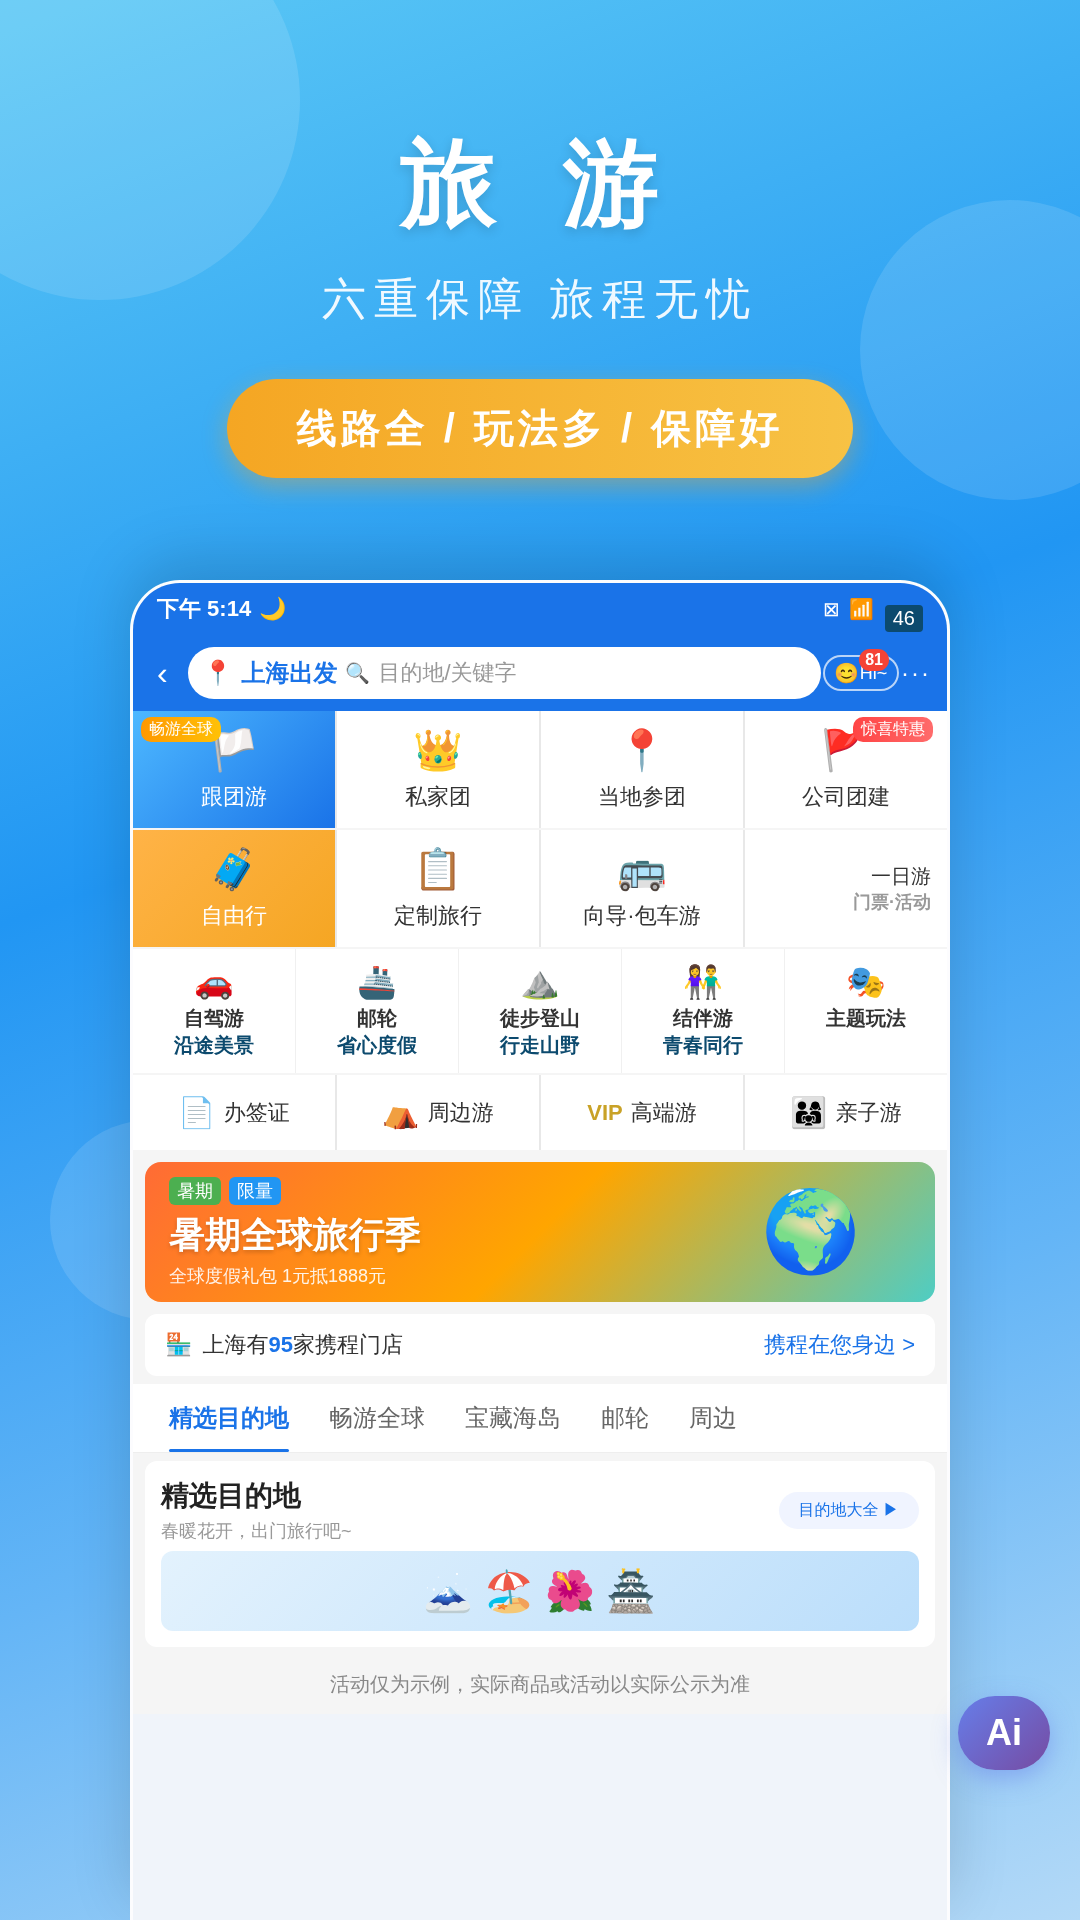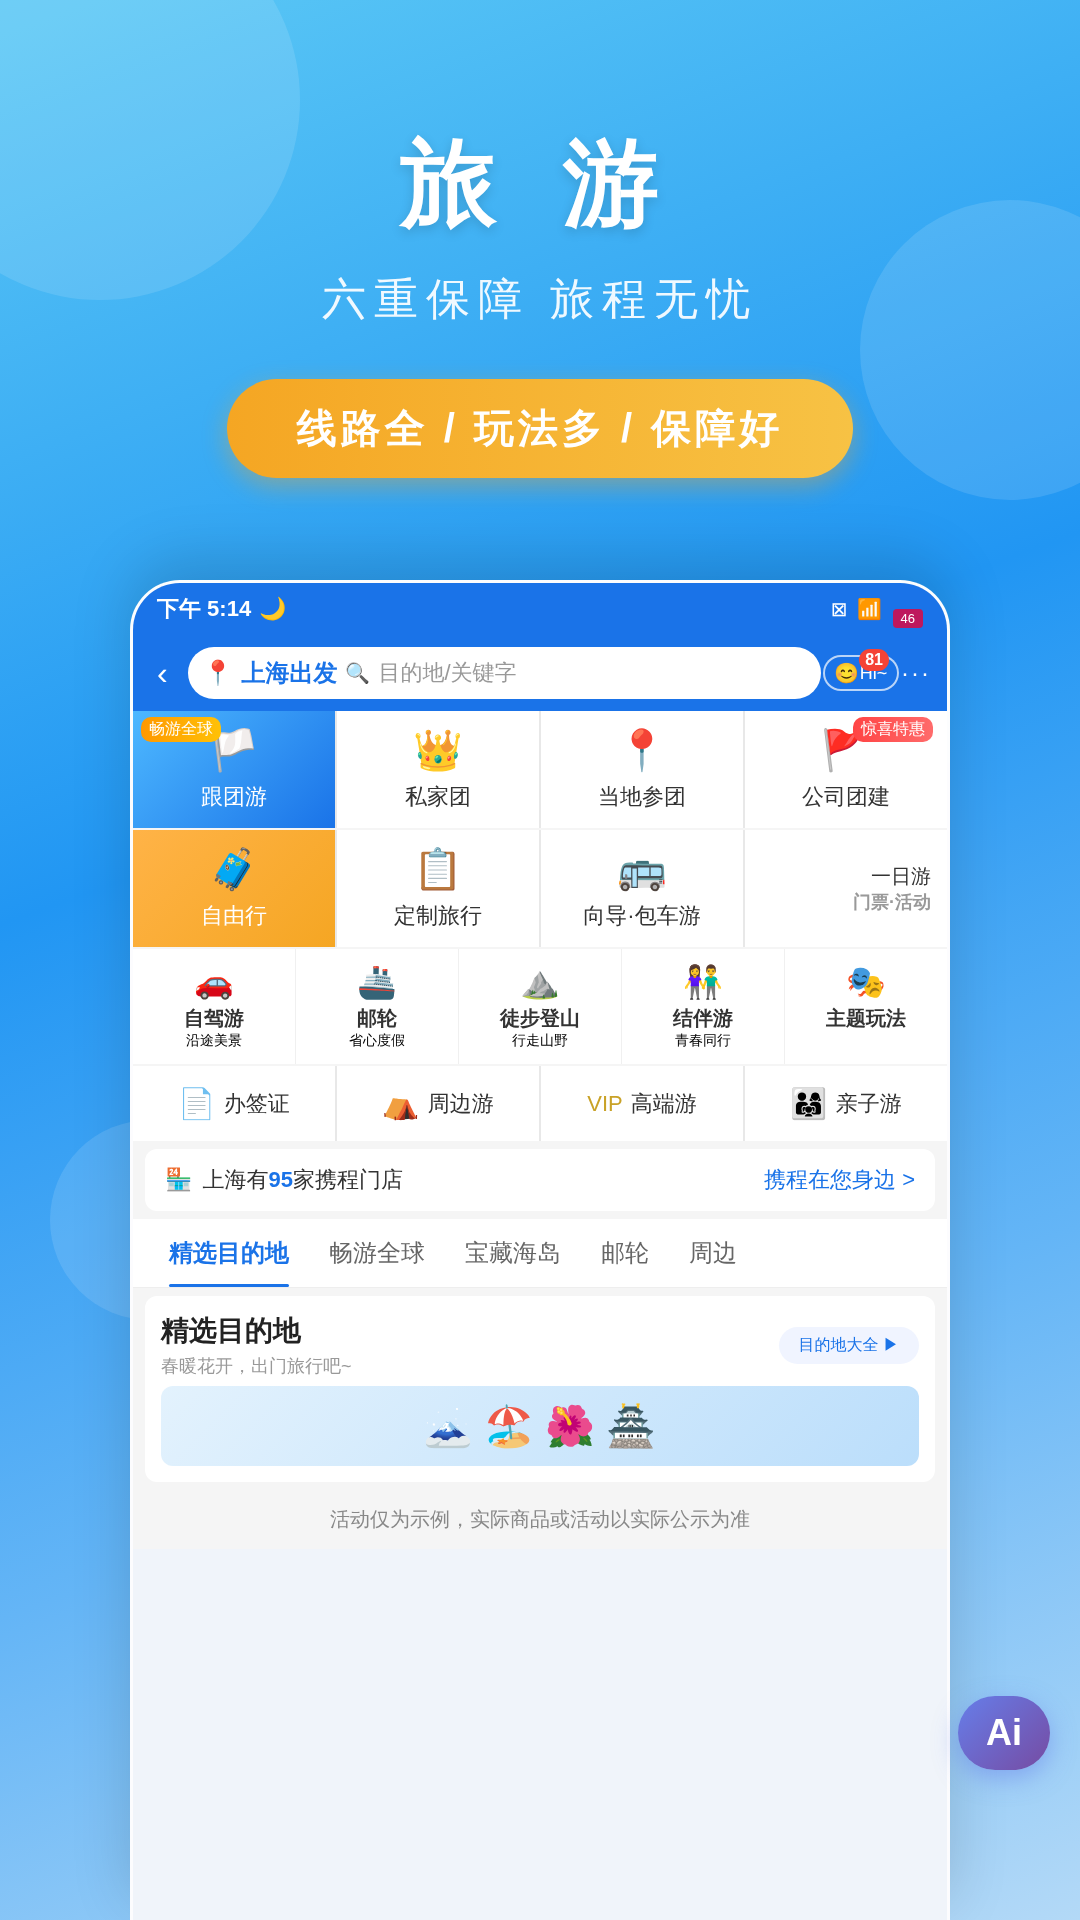--- a/index.html
+++ b/index.html
@@ -224,21 +224,21 @@
       display: flex;
       flex-direction: column;
       align-items: center;
       padding: 14px 8px;
       cursor: pointer;
       border-right: 1px solid #f0f0f0;
     }
     .row-cat-item:last-child { border-right: none; }
     .row-cat-icon { font-size: 32px; margin-bottom: 4px; }
     .row-cat-label { font-size: 20px; color: #333; font-weight: 600; }
-    .row-cat-sublabel { font-size: 14px; color: #000000; }
+    .row-cat-sublabel { font-size: 20px; color: #0c4a6e; font-weight: bold; }
 
     
     .quick-links {
       display: grid;
       grid-template-columns: repeat(4, 1fr);
       gap: 2px;
       background: #e8e8e8;
       margin-top: 2px;
     }
     .quick-link-item {
@@ -388,21 +388,21 @@
 <div class="phone-container">
 
   <div class="status-bar">
     <div class="status-left">
       <span>下午 5:14</span>
       <span>🌙</span>
     </div>
     <div class="status-right">
       <span>⊠</span>
       <span>📶</span>
-      <span style="background:#be185d;color:#fff;padding:2px 8px;border-radius:4px;font-size:13px;margin-top:18px;">46</span>
+      <span style="background:#0c4a6e;color:#fff;padding:2px 8px;border-radius:4px;font-size:20px;margin-top:18px;">46</span>
     </div>
   </div>
 
   <div class="nav-bar">
     <div class="nav-back">‹</div>
     <div class="search-bar">
       <span>📍</span>
       <span class="search-departure">上海出发</span>
       <span class="search-divider">🔍</span>
       <span class="search-placeholder">目的地/关键字</span>
@@ -499,29 +499,42 @@
     <div class="quick-links">
       <div class="quick-link-item">
         <span class="quick-link-icon">📄</span>
         <span class="quick-link-text">办签证</span>
       </div>
       <div class="quick-link-item">
         <span class="quick-link-icon">⛺</span>
         <span class="quick-link-text">周边游</span>
       </div>
       <div class="quick-link-item">
-        <span class="quick-link-icon" style="color:#c9a227;font-weight:400;font-size:22px;">VIP</span>
+        <span class="quick-link-icon" style="color:#c9a227;font-weight:700;font-size:22px;">VIP</span>
         <span class="quick-link-text">高端游</span>
       </div>
       <div class="quick-link-item">
         <span class="quick-link-icon">👨‍👩‍👧</span>
         <span class="quick-link-text">亲子游</span>
       </div>
     </div>
 
+    <div class="banner">
+      <div class="banner-text-area">
+        <div style="display:flex;gap:8px;margin-bottom:6px;">
+          <span style="background:#4caf50;color:#fff;border-radius:6px;padding:2px 8px;font-size:18px;">暑期</span>
+          <span style="background:#2196f3;color:#fff;border-radius:6px;padding:2px 8px;font-size:18px;">限量</span>
+        </div>
+        <div class="banner-title">暑期全球旅行季</div>
+        <div class="banner-subtitle">全球度假礼包 1元抵1888元</div>
+      </div>
+      <div style="width:200px;height:120px;position:relative;">
+        <div style="font-size:80px;text-align:center;line-height:120px;">🌍</div>
+      </div>
+    </div>
 
     <div class="store-info">
       <div class="store-left">
         <span>🏪</span>
         <span>
           <span>上海有</span><span class="store-count">95</span><span>家携程门店</span>
         </span>
       </div>
       <div class="store-link">携程在您身边 &gt;</div>
     </div>

